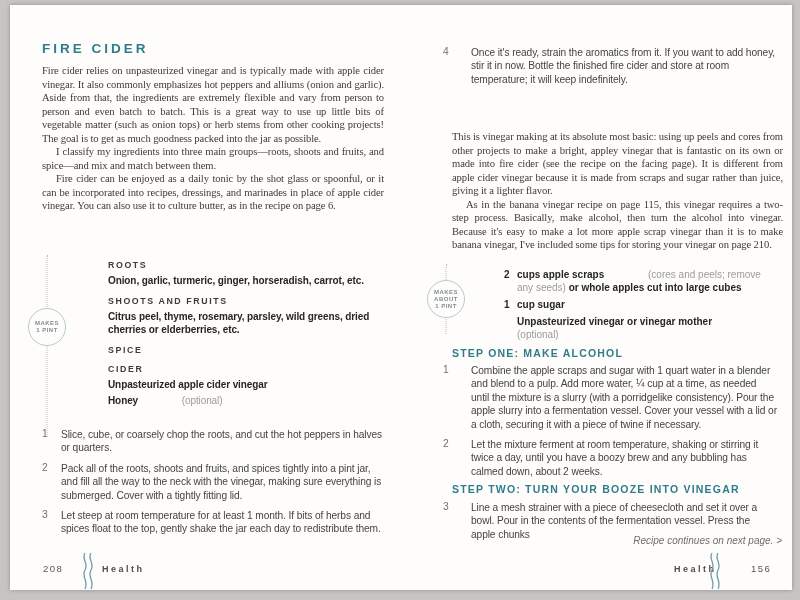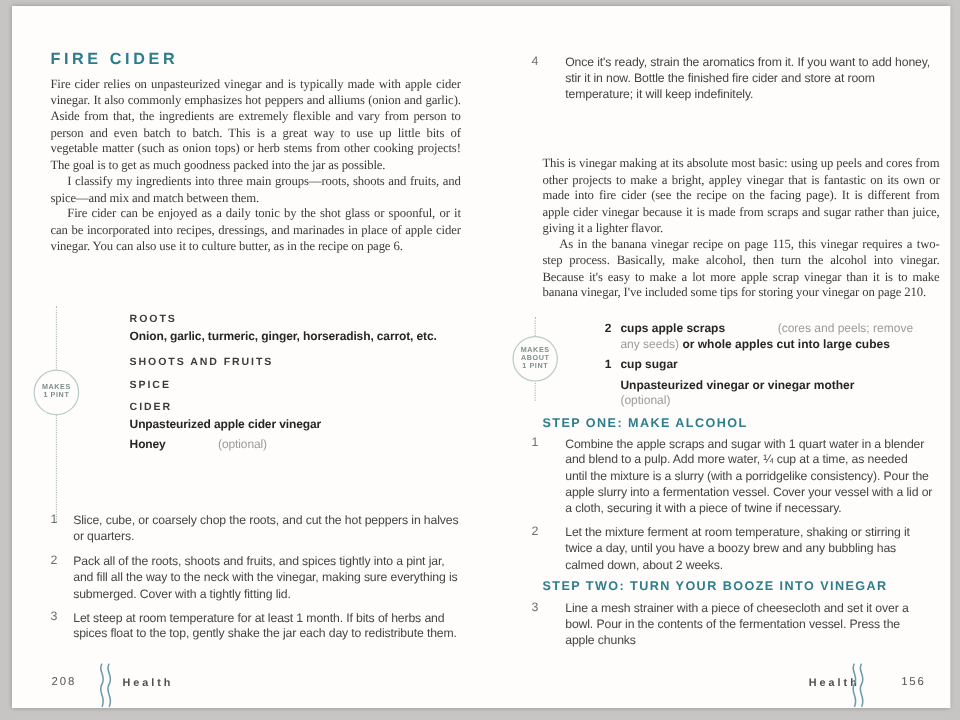--- a/index.html
+++ b/index.html
@@ -131,20 +131,21 @@
       <div class="circle" id="left-badge-circle">
           <div class="badge-line">MAKES</div>
           <div class="badge-line">1 PINT</div>
         </div>
     </div>
 
     <div id="left-ingredients">
         <div class="ing-heading">ROOTS</div>
         <p class="ing-item"><span class="seg-strong">Onion, garlic, turmeric, ginger, horseradish, carrot, etc.</span></p>
         <div class="ing-heading">SHOOTS AND FRUITS</div>
+        <p class="ing-item"><span class="seg-strong">Citrus peel, thyme, rosemary, parsley, wild greens, dried cherries or elderberries, etc.</span></p>
         <div class="ing-heading">SPICE</div>
         <div class="ing-heading">CIDER</div>
         <p class="ing-item"><span class="seg-strong">Unpasteurized apple cider vinegar</span></p>
         <p class="ing-item"><span class="seg-strong">Honey</span><span class="seg-muted"> (optional)</span></p>
       </div>
 
     <div class="steps" id="left-steps">
         <div class="step">
           <span class="step-num">1</span>
           <span class="step-text">Slice, cube, or coarsely chop the roots, and cut the hot peppers in halves or quarters.</span>
@@ -220,20 +221,21 @@
       </div>
 
     <h2 class="sub-heading" id="sec2-heading">STEP TWO: TURN YOUR BOOZE INTO VINEGAR</h2>
     <div class="steps" id="sec2-steps">
         <div class="step">
           <span class="step-num">3</span>
           <span class="step-text">Line a mesh strainer with a piece of cheesecloth and set it over a bowl. Pour in the contents of the fermentation vessel. Press the apple chunks</span>
         </div>
       </div>
 
+    <div id="continuation">Recipe continues on next page. &gt;</div>
 
     <span class="section-label" id="right-section">Health</span>
     <span class="squiggle" id="right-squiggle">
       <svg width="18" height="40" viewBox="0 0 18 40">
         <path d="M6 2 C2 8 10 12 6 19 C2 26 10 30 6 38" fill="none" stroke="#6d9cab" stroke-width="1.3"></path>
         <path d="M12 2 C8 8 16 12 12 19 C8 26 16 30 12 38" fill="none" stroke="#6d9cab" stroke-width="1.3"></path>
       </svg>
     </span>
     <span class="page-number" id="right-pagenum">156</span>
   </section>

